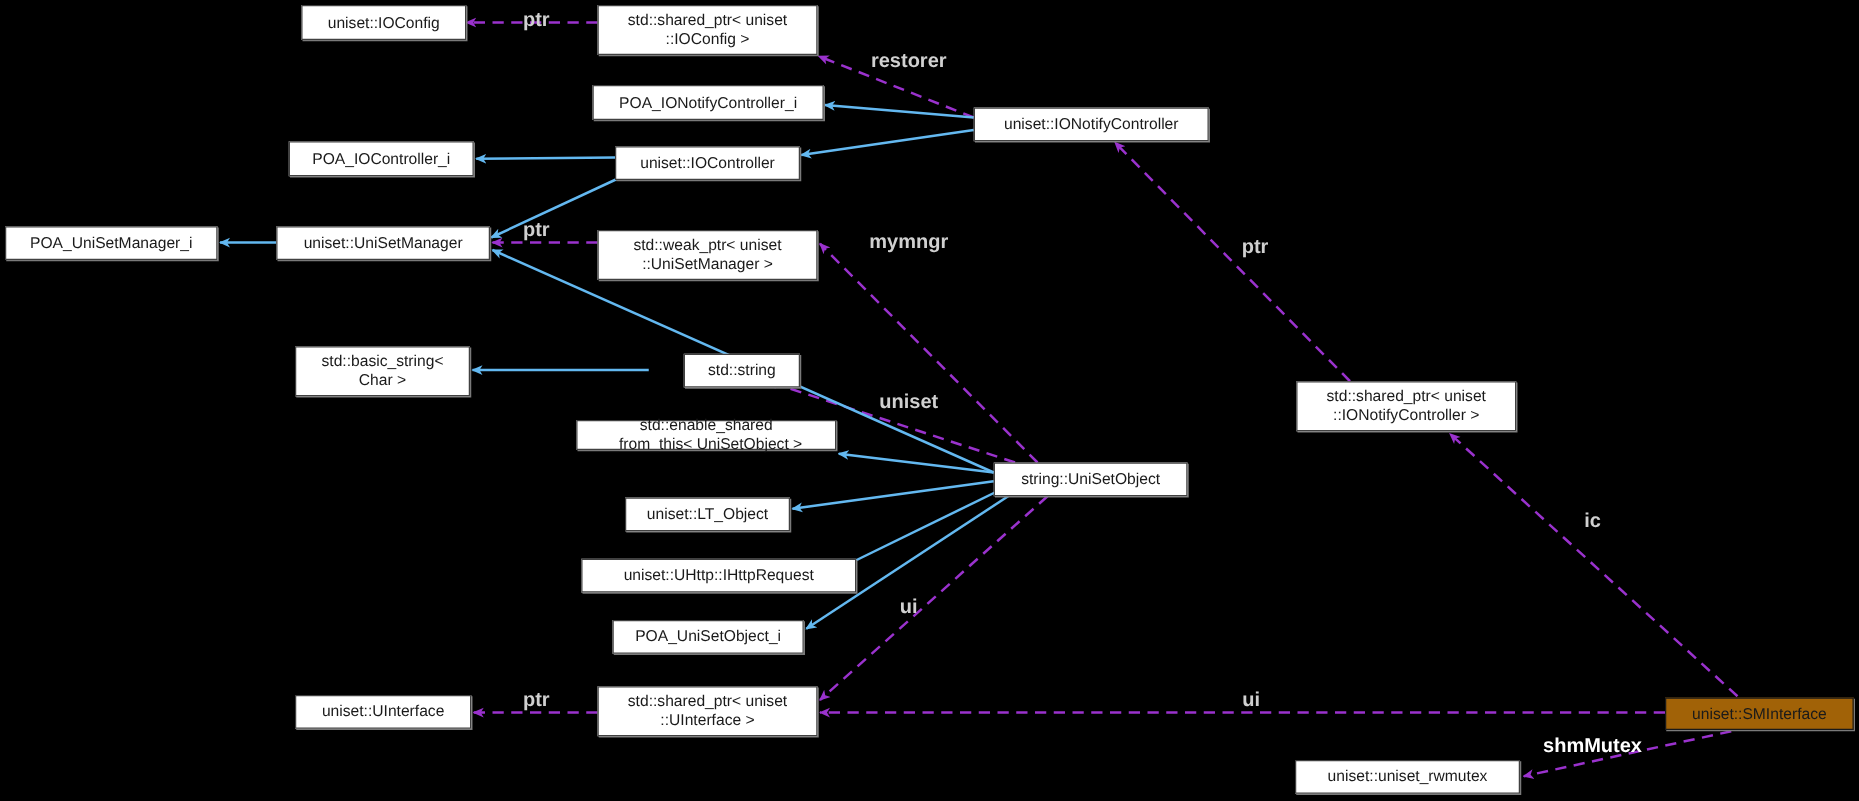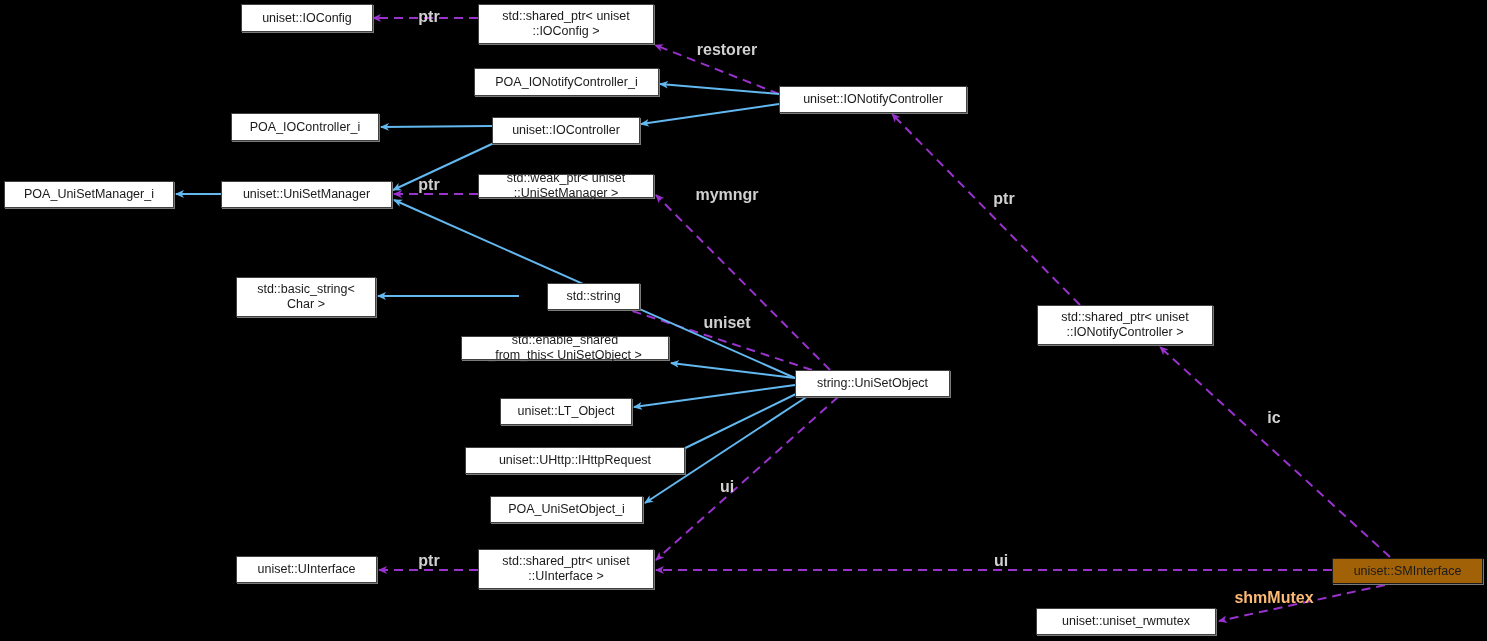--- a/index.html
+++ b/index.html
@@ -99,21 +99,21 @@
   <div id="nodes-group">
       <div class="node" style="left: 241px; top: 4px; width: 132px; height: 28px;">uniset::IOConfig</div>
       <div class="node" style="left: 478px; top: 4px; width: 176px; height: 40px;">std::shared_ptr&lt; uniset
 ::IOConfig &gt;</div>
       <div class="node" style="left: 474px; top: 68px; width: 185px; height: 28px;">POA_IONotifyController_i</div>
       <div class="node" style="left: 779px; top: 86px; width: 188px; height: 27px;">uniset::IONotifyController</div>
       <div class="node" style="left: 231px; top: 113px; width: 148px; height: 28px;">POA_IOController_i</div>
       <div class="node" style="left: 492px; top: 117px; width: 148px; height: 27px;">uniset::IOController</div>
       <div class="node" style="left: 4px; top: 181px; width: 170px; height: 27px;">POA_UniSetManager_i</div>
       <div class="node" style="left: 221px; top: 181px; width: 171px; height: 27px;">uniset::UniSetManager</div>
-      <div class="node" style="left: 478px; top: 174px; width: 176px; height: 24px;">std::weak_ptr&lt; uniset
+      <div class="node" style="left: 478px; top: 184px; width: 176px; height: 40px;">std::weak_ptr&lt; uniset
 ::UniSetManager &gt;</div>
       <div class="node" style="left: 236px; top: 277px; width: 140px; height: 40px;">std::basic_string&lt;
 Char &gt;</div>
       <div class="node" style="left: 519px; top: 283px; width: 93px; height: 27px; margin-left: 28px;">std::string</div>
       <div class="node" style="left: 1037px; top: 305px; width: 176px; height: 40px;">std::shared_ptr&lt; uniset
 ::IONotifyController &gt;</div>
       <div class="node" style="left: 461px; top: 336px; width: 208px; height: 24px;">std::enable_shared
 _from_this&lt; UniSetObject &gt;</div>
       <div class="node" style="left: 795px; top: 370px; width: 155px; height: 27px;">string::UniSetObject</div>
       <div class="node" style="left: 500px; top: 398px; width: 132px; height: 27px;">uniset::LT_Object</div>
@@ -129,16 +129,16 @@
       <div class="edge-label" style="left: 429px; top: 16px; color: rgb(208, 208, 208);">ptr</div>
       <div class="edge-label" style="left: 727px; top: 49px; color: rgb(208, 208, 208);">restorer</div>
       <div class="edge-label" style="left: 429px; top: 184px; color: rgb(208, 208, 208);">ptr</div>
       <div class="edge-label" style="left: 727px; top: 194px; color: rgb(208, 208, 208);">mymngr</div>
       <div class="edge-label" style="left: 1004px; top: 198px; color: rgb(208, 208, 208);">ptr</div>
       <div class="edge-label" style="left: 727px; top: 322px; color: rgb(208, 208, 208);">uniset</div>
       <div class="edge-label" style="left: 1274px; top: 417px; color: rgb(208, 208, 208);">ic</div>
       <div class="edge-label" style="left: 727px; top: 486px; color: rgb(208, 208, 208);">ui</div>
       <div class="edge-label" style="left: 429px; top: 560px; color: rgb(208, 208, 208);">ptr</div>
       <div class="edge-label" style="left: 1001px; top: 560px; color: rgb(208, 208, 208);">ui</div>
-      <div class="edge-label" style="left: 1274px; top: 597px; color: #fdba74;">shmMutex</div>
+      <div class="edge-label" style="left: 1274px; top: 597px; color: #ffffff;">shmMutex</div>
     </div>
 
 </div>
 
 </body></html>

